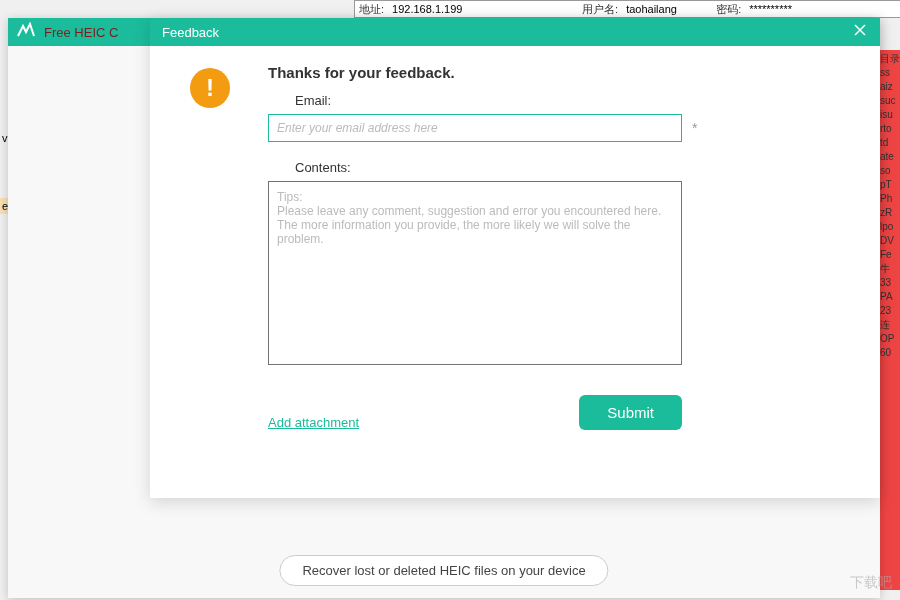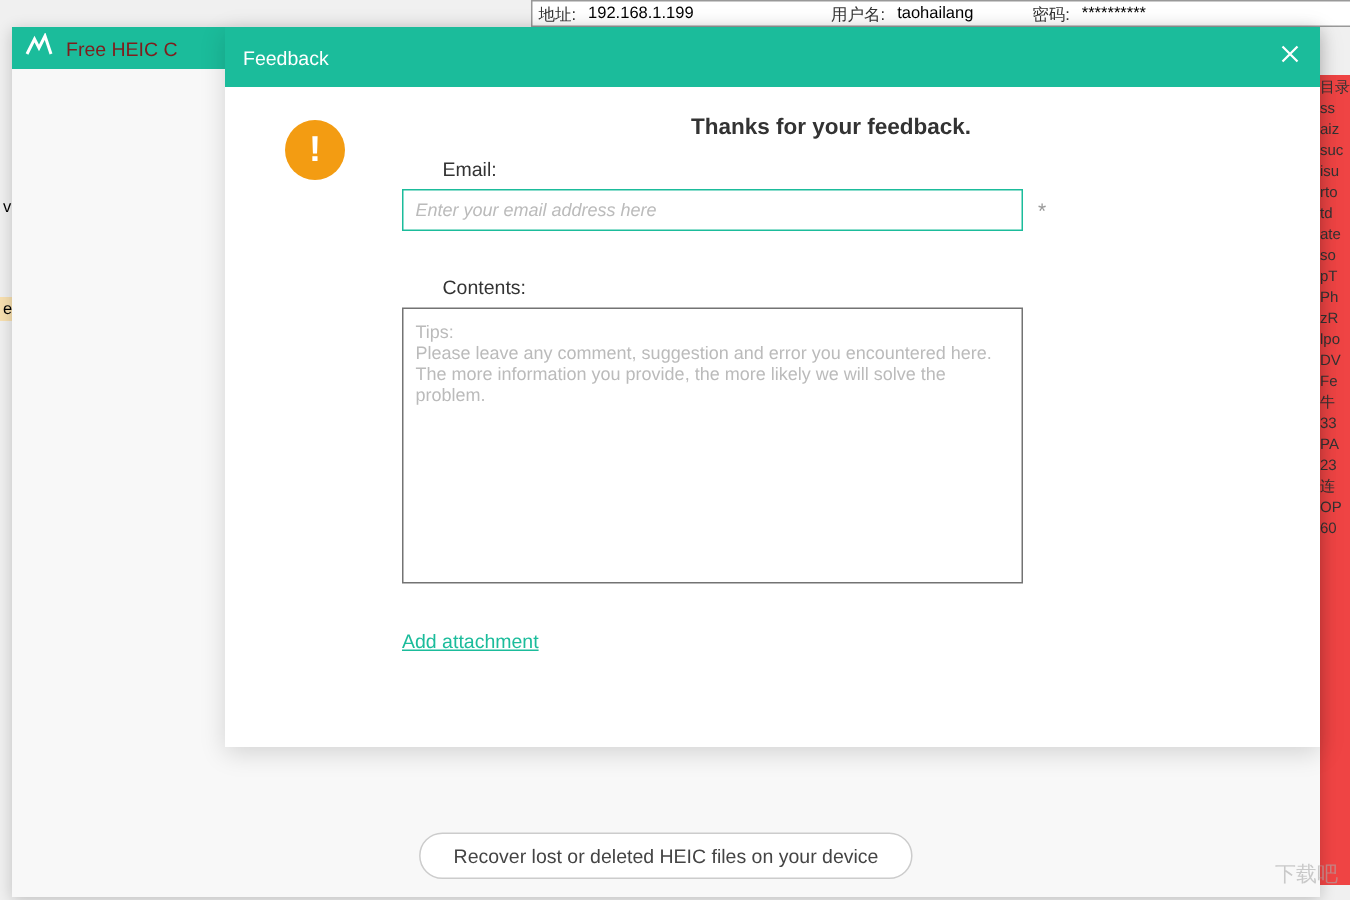--- a/index.html
+++ b/index.html
@@ -25,52 +25,52 @@
     .title-btn { width: 26px; height: 28px; display: flex; align-items: center; justify-content: center; cursor: pointer; }
 
     
     .app-body { position: relative; height: 552px; background: #f8f8f8; }
 
     
     .recover-btn { position: absolute; bottom: 12px; left: 50%; transform: translateX(-50%); background: #fff; border: 1px solid #ccc; border-radius: 18px; padding: 7px 22px; font-size: 13px; color: #444; cursor: pointer; margin-top: 36px; }
 
     
     .modal { position: absolute; left: 150px; top: 18px; width: 730px; height: 480px; background: #fff; box-shadow: 0 4px 16px rgba(0,0,0,0.15); }
-    .modal-header { height: 40px; background: #1bbc9b; display: flex; align-items: center; padding: 0 12px; color: #fff; font-size: 13px; }
+    .modal-header { height: 28px; background: #1bbc9b; display: flex; align-items: center; padding: 0 12px; color: #fff; font-size: 13px; }
     .modal-header-spacer { flex: 1; }
     .modal-close { cursor: pointer; font-size: 18px; }
     .modal-body { padding: 18px 40px; display: flex; }
 
     .icon-col { width: 48px; padding-top: 4px; }
     .excl-icon { width: 40px; height: 40px; border-radius: 50%; background: #f39c12; display: flex; align-items: center; justify-content: center; }
     .excl-mark { color: #fff; font-size: 24px; font-weight: bold; }
 
     .form-col { flex: 1; padding-left: 30px; }
-    .heading { font-size: 15px; font-weight: bold; color: #333; margin-bottom: 12px; text-align: center; }
+    .heading { font-size: 15px; font-weight: bold; color: #333; margin-bottom: 12px; }
     .label { font-size: 13px; color: #333; margin-bottom: 6px; margin-left: 27px; }
-    .email-row { display: flex; align-items: center; gap: 10px; margin-bottom: 30px; }
+    .email-row { display: flex; align-items: center; gap: 10px; margin-bottom: 18px; }
     .email-input { flex: 0 0 414px; height: 28px; border: 1px solid #1bbc9b; padding: 0 8px; font-size: 12px; color: #999; }
     .email-input::placeholder { color: #bbb; font-style: italic; }
     .asterisk { color: #999; font-size: 14px; }
     .contents-ta { width: 414px; height: 184px; border: 1px solid #737373; padding: 8px; font-size: 12px; color: #bbb; resize: none; margin-bottom: 26px; font-family: Arial; }
     .contents-ta::placeholder { color: #bbb; }
     .footer-row { display: flex; align-items: flex-end; width: 414px; }
     .attach-link { color: #1bbc9b; font-size: 13px; text-decoration: underline; cursor: pointer; }
     .footer-spacer { flex: 1; }
     .submit-btn { background: #1bbc9b; color: #fff; border: none; border-radius: 6px; padding: 9px 28px; font-size: 15px; cursor: pointer; }
 
     .watermark { position: absolute; right: 8px; bottom: 8px; font-size: 14px; color: #aaa; opacity: 0.6; }
   </style>
 </head>
 <body>
 
 <div class="bg-top-bar">
   <span class="bg-label">地址:</span>
   <span class="bg-input" style="width:110px">192.168.1.199</span>
-  <span class="bg-label" style="margin-left:52px">用户名:</span>
+  <span class="bg-label" style="margin-left:80px">用户名:</span>
   <span class="bg-input" style="width:80px">taohailang</span>
   <span class="bg-label" style="margin-left:10px">密码:</span>
   <span class="bg-input">**********</span>
 </div>
 <div class="bg-left-1">ve</div>
 <div class="bg-left-2">e-</div>
 <div class="bg-right-strip" id="right-strip">
     <div class="bg-right-item">目录</div>
     <div class="bg-right-item">ss</div>
     <div class="bg-right-item">aiz</div>
@@ -159,18 +159,19 @@
       <div class="email-row">
         <input class="email-input" placeholder="Enter your email address here" style="">
         <span class="asterisk">*</span>
       </div>
       <div class="label">Contents:</div>
       <textarea class="contents-ta" placeholder="Tips:
 Please leave any comment, suggestion and error you encountered here. The more information you provide, the more likely we will solve the problem." style=""></textarea>
       <div class="footer-row">
         <a class="attach-link">Add attachment</a>
         <span class="footer-spacer"></span>
+        <button class="submit-btn">Submit</button>
       </div>
     </div>
   </div>
 </div>
 
 <div class="watermark">下载吧</div>
 
 </body></html>

